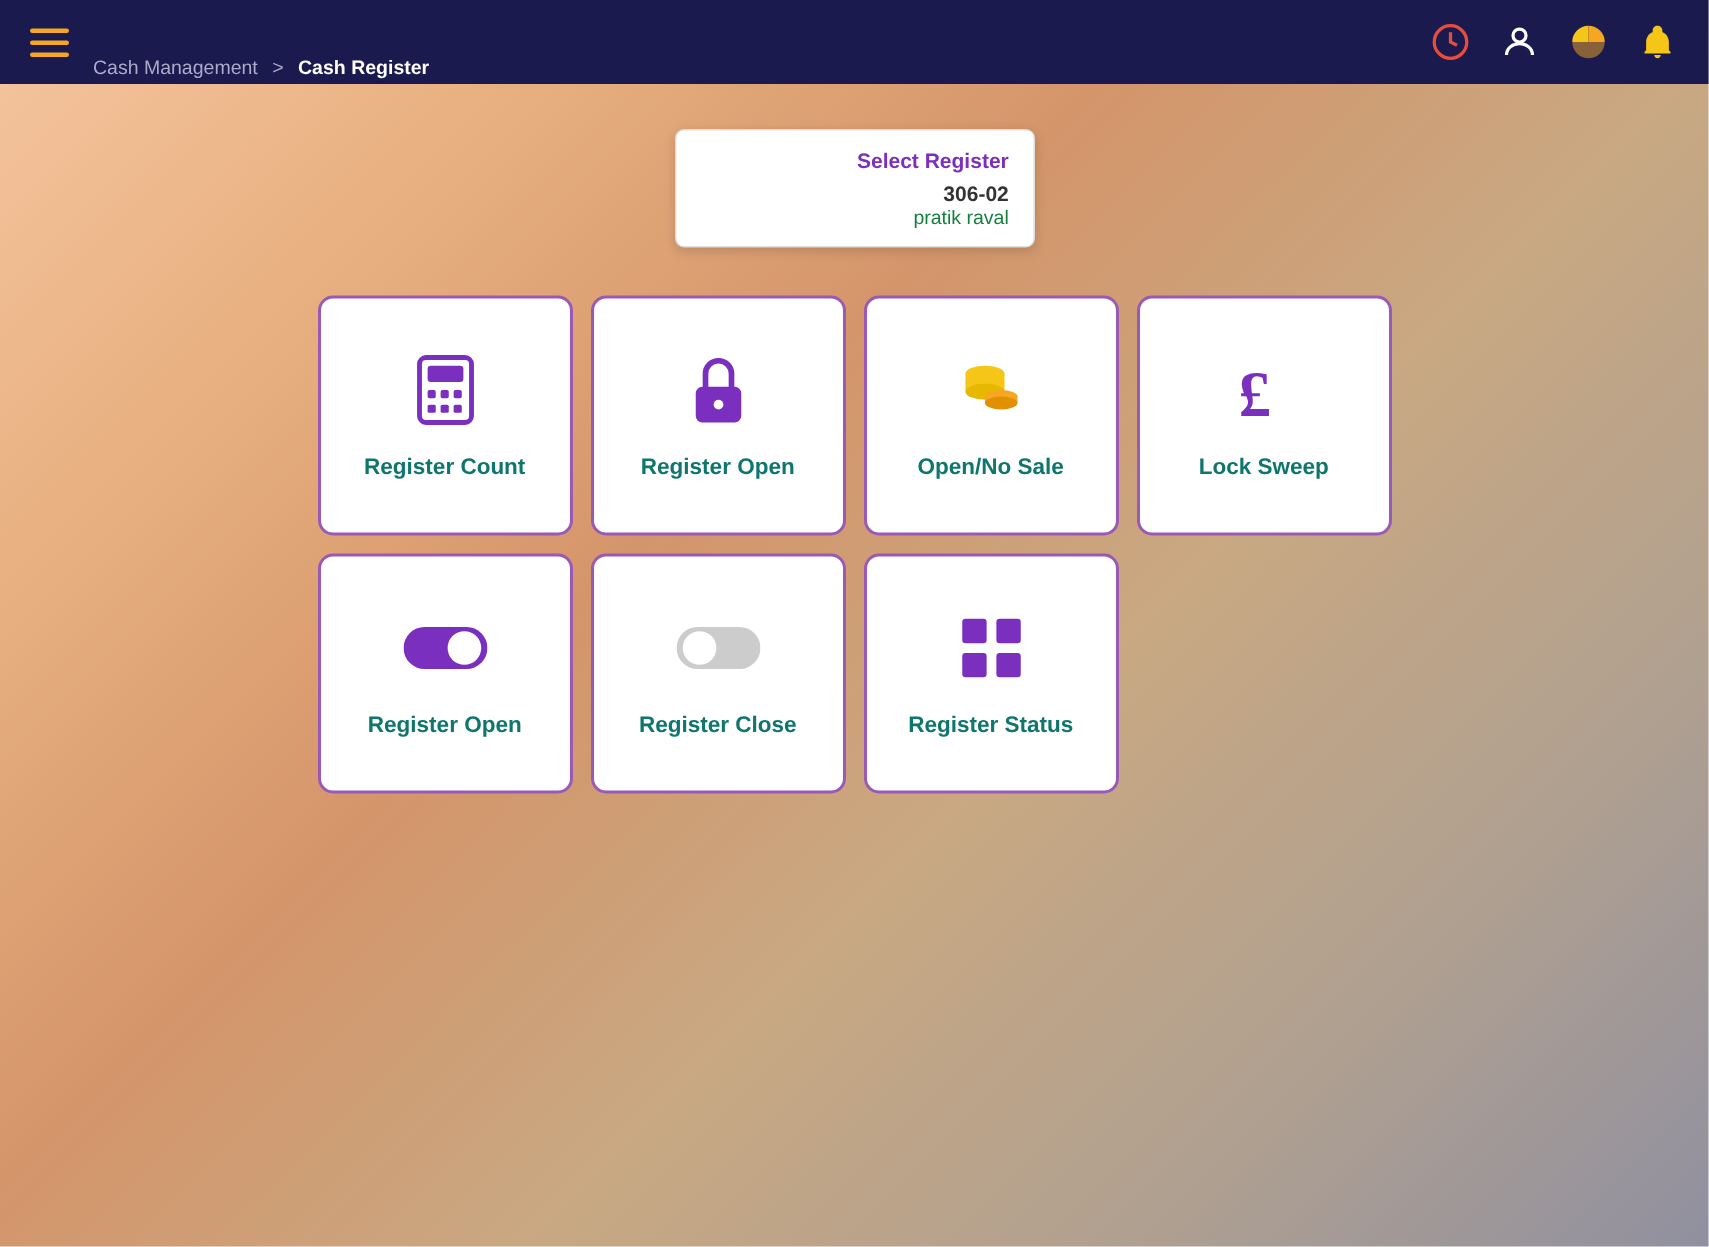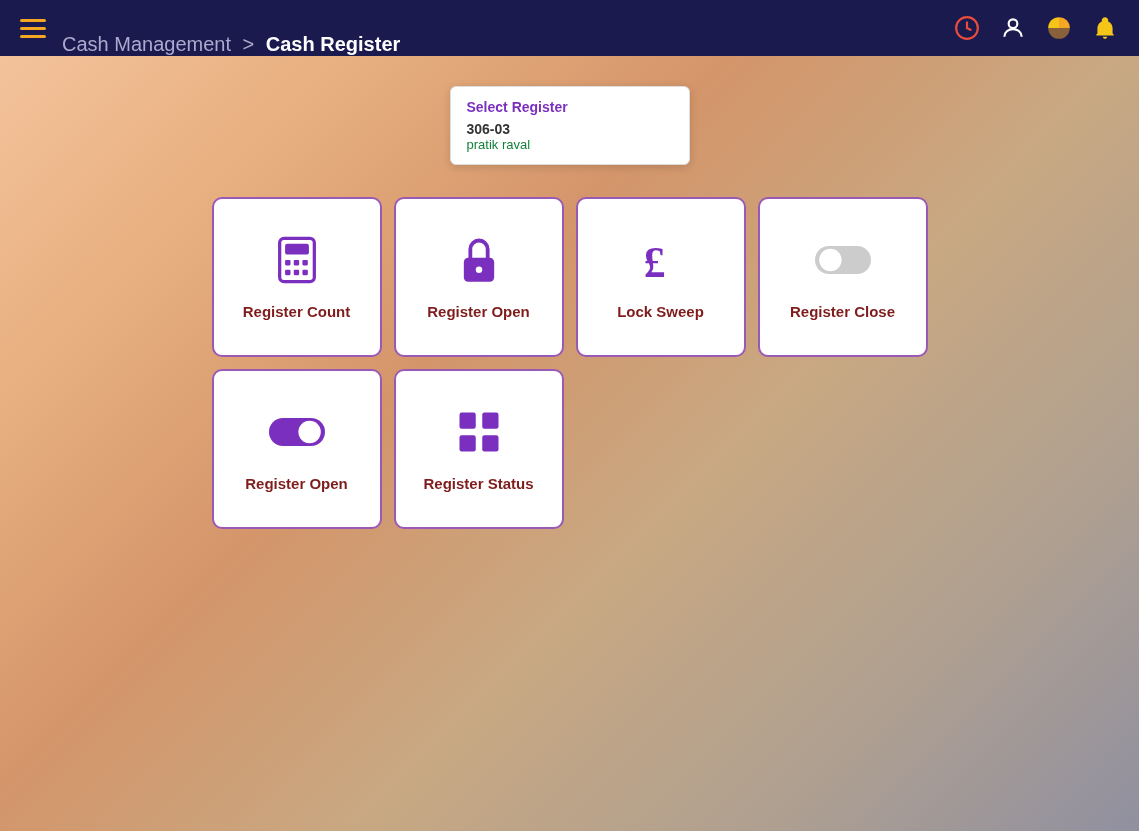--- a/index.html
+++ b/index.html
@@ -46,21 +46,21 @@
     .hamburger span {
       display: block;
       width: 26px;
       height: 3px;
       background: #f5a623;
       border-radius: 2px;
     }
 
     .breadcrumb {
       color: white;
-      font-size: 20px;
+      font-size: 13px;
       font-weight: 400;
       margin-top: 32px;
     }
     .breadcrumb .parent {
       color: #aaaacc;
     }
     .breadcrumb .sep {
       color: #aaaacc;
       margin: 0 6px;
     }
@@ -102,21 +102,21 @@
       align-items: center;
       padding-top: 30px;
     }
 
     
     .register-selector {
       background: white;
       border: 1px solid #ddd;
       border-radius: 6px;
       width: 240px;
-      text-align: left;
+      text-align: right;
       padding: 12px 16px;
       margin-bottom: 32px;
       cursor: pointer;
       box-shadow: 0 2px 8px rgba(0,0,0,0.15);
     }
     .register-selector .select-label {
       color: #7b2fbe;
       font-size: 14px;
       font-weight: 600;
       margin-bottom: 6px;
@@ -155,21 +155,21 @@
 
     .action-card .card-icon {
       width: 56px;
       height: 56px;
       display: flex;
       align-items: center;
       justify-content: center;
     }
 
     .action-card .card-label {
-      color: #7f1d1d;
+      color: #0f766e;
       font-size: 15px;
       font-weight: 600;
       text-align: center;
       line-height: 1.3;
     }
   </style>
 </head>
 <body>
 
 <div class="bg"></div>
@@ -216,21 +216,21 @@
         <path d="M12 2C10.3 2 9 3.3 9 5c0 .3 0 .6.1.9C6.7 6.8 5 9.2 5 12v5l-1 1v1h16v-1l-1-1v-5c0-2.8-1.7-5.2-4.1-6.1.1-.3.1-.6.1-.9 0-1.7-1.3-3-3-3zm0 20c1.1 0 2-.9 2-2h-4c0 1.1.9 2 2 2z"></path>
       </svg>
     </div>
   </div>
 </header>
 
 <main class="main">
 
   <div class="register-selector">
     <div class="select-label">Select Register</div>
-    <div class="register-id">306-03</div>
+    <div class="register-id">306-02</div>
     <div class="register-user">pratik raval</div>
   </div>
 
   <div class="action-grid">
 
     <div class="action-card">
       <div class="card-icon">
         <svg viewBox="0 0 48 48" width="52" height="52" fill="#7b2fbe">
           <rect x="8" y="4" width="32" height="40" rx="4" ry="4" fill="none" stroke="#7b2fbe" stroke-width="3"></rect>
           <rect x="13" y="9" width="22" height="10" rx="2" fill="#7b2fbe"></rect>
@@ -249,49 +249,64 @@
       <div class="card-icon">
         <svg viewBox="0 0 48 48" width="52" height="52" fill="none">
           <rect x="10" y="22" width="28" height="22" rx="4" fill="#7b2fbe"></rect>
           <path d="M16 22v-8a8 8 0 0 1 16 0v8" stroke="#7b2fbe" stroke-width="3.5" fill="none" stroke-linecap="round"></path>
           <circle cx="24" cy="33" r="3" fill="white"></circle>
         </svg>
       </div>
       <div class="card-label">Register Open</div>
     </div>
 
+    <div class="action-card">
+      <div class="card-icon">
+        <svg viewBox="0 0 48 48" width="52" height="52">
+          <ellipse cx="20" cy="20" rx="12" ry="5" fill="#f5c518"></ellipse>
+          <rect x="8" y="20" width="24" height="5" fill="#f5c518"></rect>
+          <ellipse cx="20" cy="25" rx="12" ry="5" fill="#e6b800"></ellipse>
+          <rect x="8" y="14" width="24" height="6" fill="#f5c518"></rect>
+          <ellipse cx="20" cy="14" rx="12" ry="5" fill="#f5c518"></ellipse>
+          <ellipse cx="30" cy="28" rx="10" ry="4" fill="#f5a623"></ellipse>
+          <rect x="20" y="28" width="20" height="4" fill="#f5a623"></rect>
+          <ellipse cx="30" cy="32" rx="10" ry="4" fill="#e09000"></ellipse>
+        </svg>
+      </div>
+      <div class="card-label">Open/No Sale</div>
+    </div>
 
     <div class="action-card">
       <div class="card-icon">
         <svg viewBox="0 0 48 48" width="52" height="52">
           <text x="8" y="40" font-size="40" font-family="Georgia,serif" fill="#7b2fbe" font-weight="bold">£</text>
         </svg>
       </div>
       <div class="card-label">Lock Sweep</div>
     </div>
 
+
+    <div class="action-card">
+      <div class="card-icon">
+        <svg viewBox="0 0 80 40" width="60" height="32">
+          <rect x="0" y="0" width="80" height="40" rx="20" fill="#7b2fbe"></rect>
+          <circle cx="58" cy="20" r="16" fill="white"></circle>
+        </svg>
+      </div>
+      <div class="card-label">Register Open</div>
+    </div>
 
     <div class="action-card">
       <div class="card-icon">
         <svg viewBox="0 0 80 40" width="60" height="32">
           <rect x="0" y="0" width="80" height="40" rx="20" fill="#ccc"></rect>
           <circle cx="22" cy="20" r="16" fill="white"></circle>
         </svg>
       </div>
       <div class="card-label">Register Close</div>
-    </div>
-
-    <div class="action-card">
-      <div class="card-icon">
-        <svg viewBox="0 0 80 40" width="60" height="32">
-          <rect x="0" y="0" width="80" height="40" rx="20" fill="#7b2fbe"></rect>
-          <circle cx="58" cy="20" r="16" fill="white"></circle>
-        </svg>
-      </div>
-      <div class="card-label">Register Open</div>
     </div>
 
     <div class="action-card">
       <div class="card-icon">
         <svg viewBox="0 0 48 48" width="52" height="52" fill="#7b2fbe">
           <rect x="6" y="6" width="15" height="15" rx="2"></rect>
           <rect x="27" y="6" width="15" height="15" rx="2"></rect>
           <rect x="6" y="27" width="15" height="15" rx="2"></rect>
           <rect x="27" y="27" width="15" height="15" rx="2"></rect>
         </svg>

